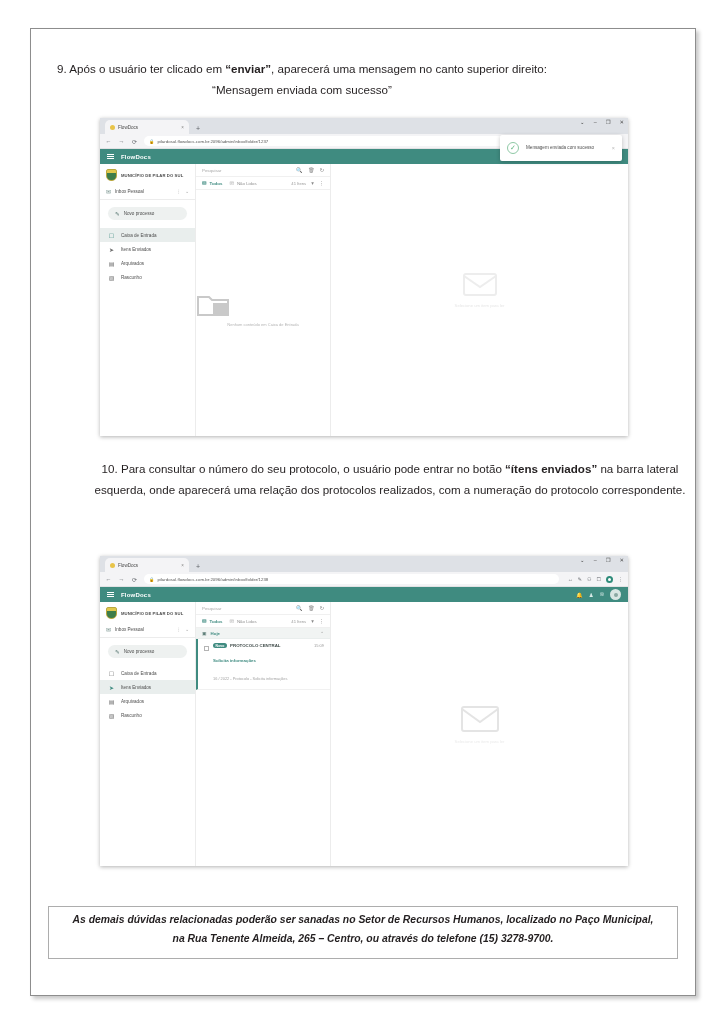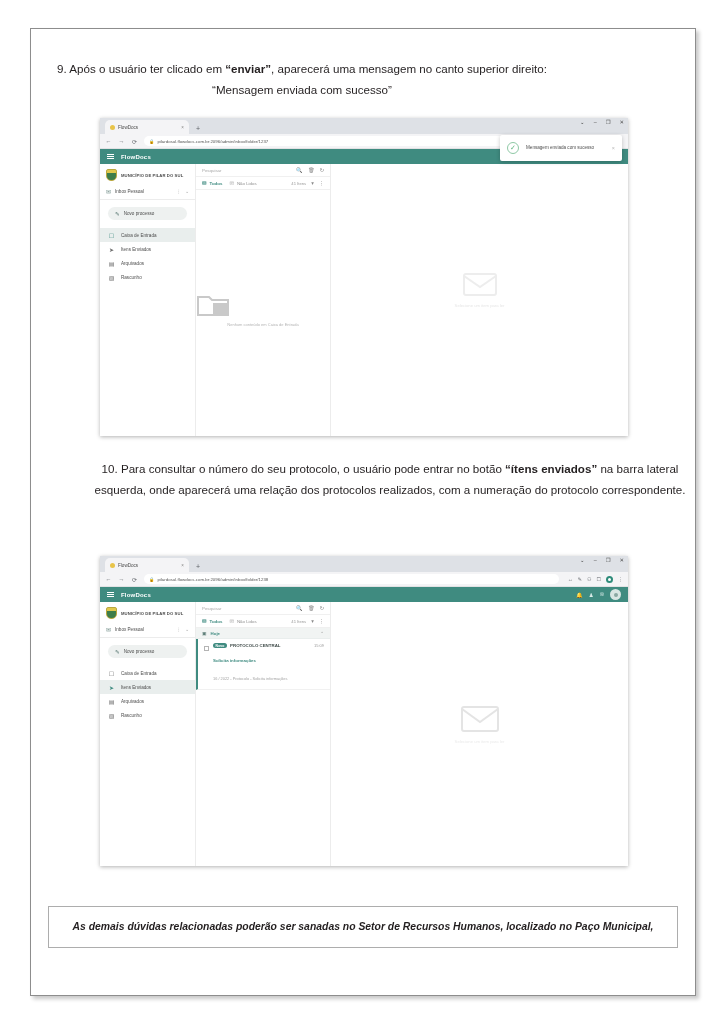--- a/index.html
+++ b/index.html
@@ -25,21 +25,21 @@
   }
   .para b{font-weight:bold;}
   #p9{ position:absolute; left:30px; top:58px; width:544px; }
   #p10{ position:absolute; left:30px; top:458px; width:660px;margin-left:30px; }
 
   
   .footer-box{
     position:absolute; left:48px; top:906px; width:630px;
     border:1px solid #adadad;
     background:#fff;
-    padding:11px 18px 10px 18px;
+    padding:4px 18px 10px 18px;
   }
   .footer-box p{
     font-size:10.4px; font-style:italic; font-weight:bold;
     line-height:1.78; text-align:center; color:#231f20;
   }
 
   
   .browser{
     position:absolute;
     background:#fff;
@@ -493,13 +493,14 @@
         <rect x="2" y="4" width="36" height="24" rx="2" fill="none" stroke="#e4e4e4" stroke-width="2"></rect>
         <path d="M2 6l18 13L38 6" fill="none" stroke="#e4e4e4" stroke-width="2"></path>
       </svg>
       <div class="cap">Selecione um item para ler</div>
     </div>
   </div>
 </div>
 
 <div class="footer-box">
   <p>As demais dúvidas relacionadas poderão ser sanadas no Setor de Recursos Humanos, localizado no Paço Municipal,</p>
+  <p>na Rua Tenente Almeida, 265 – Centro, ou através do telefone (15) 3278-9700.</p>
 </div>
 
 </body></html>

